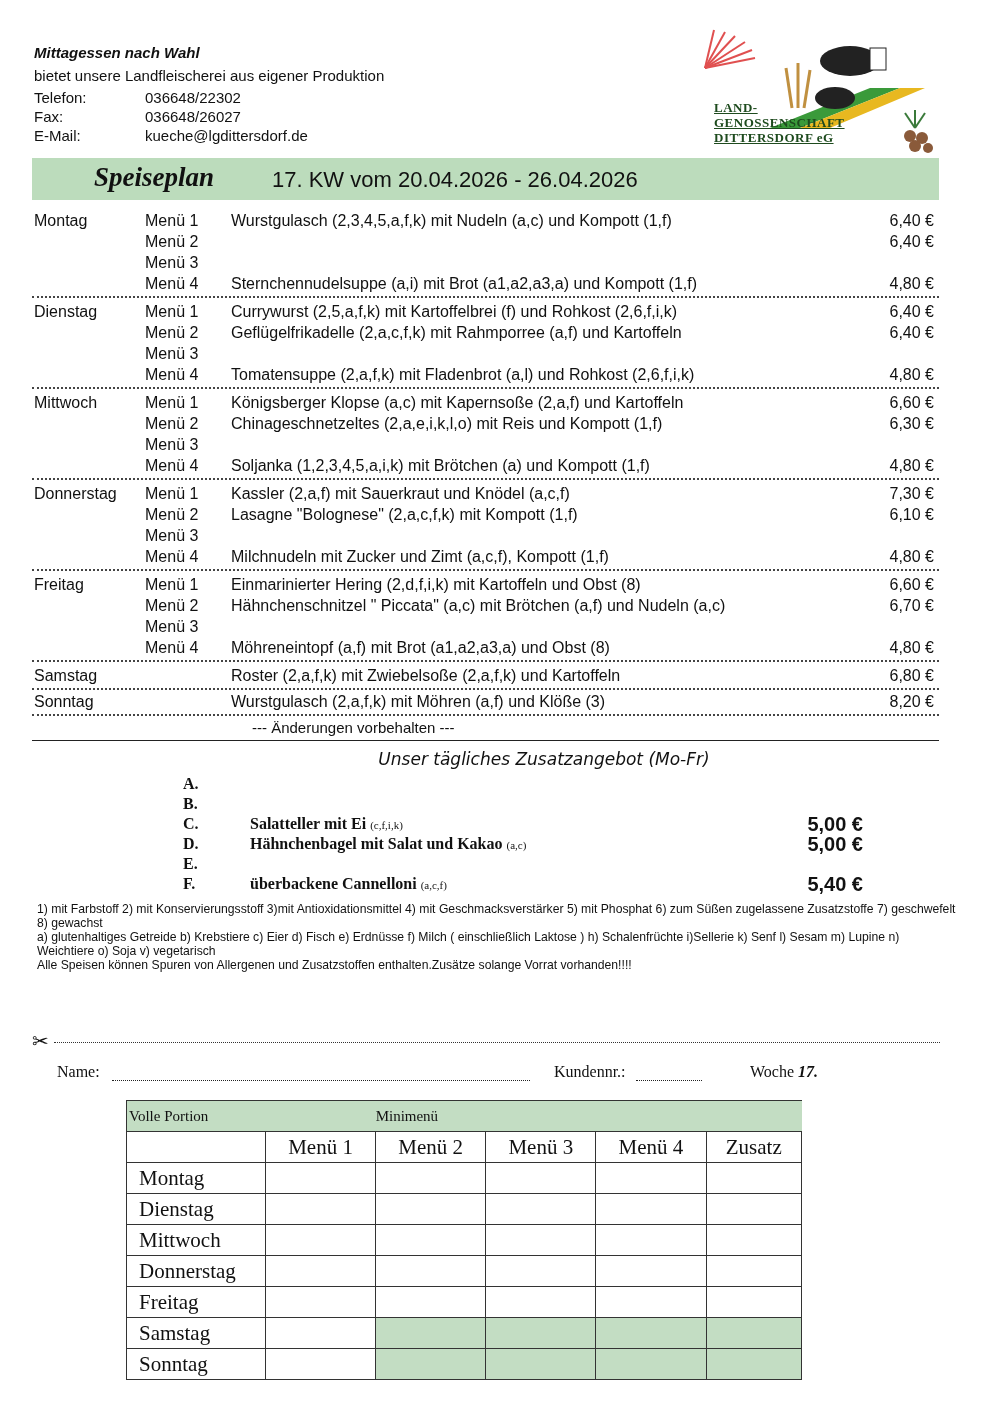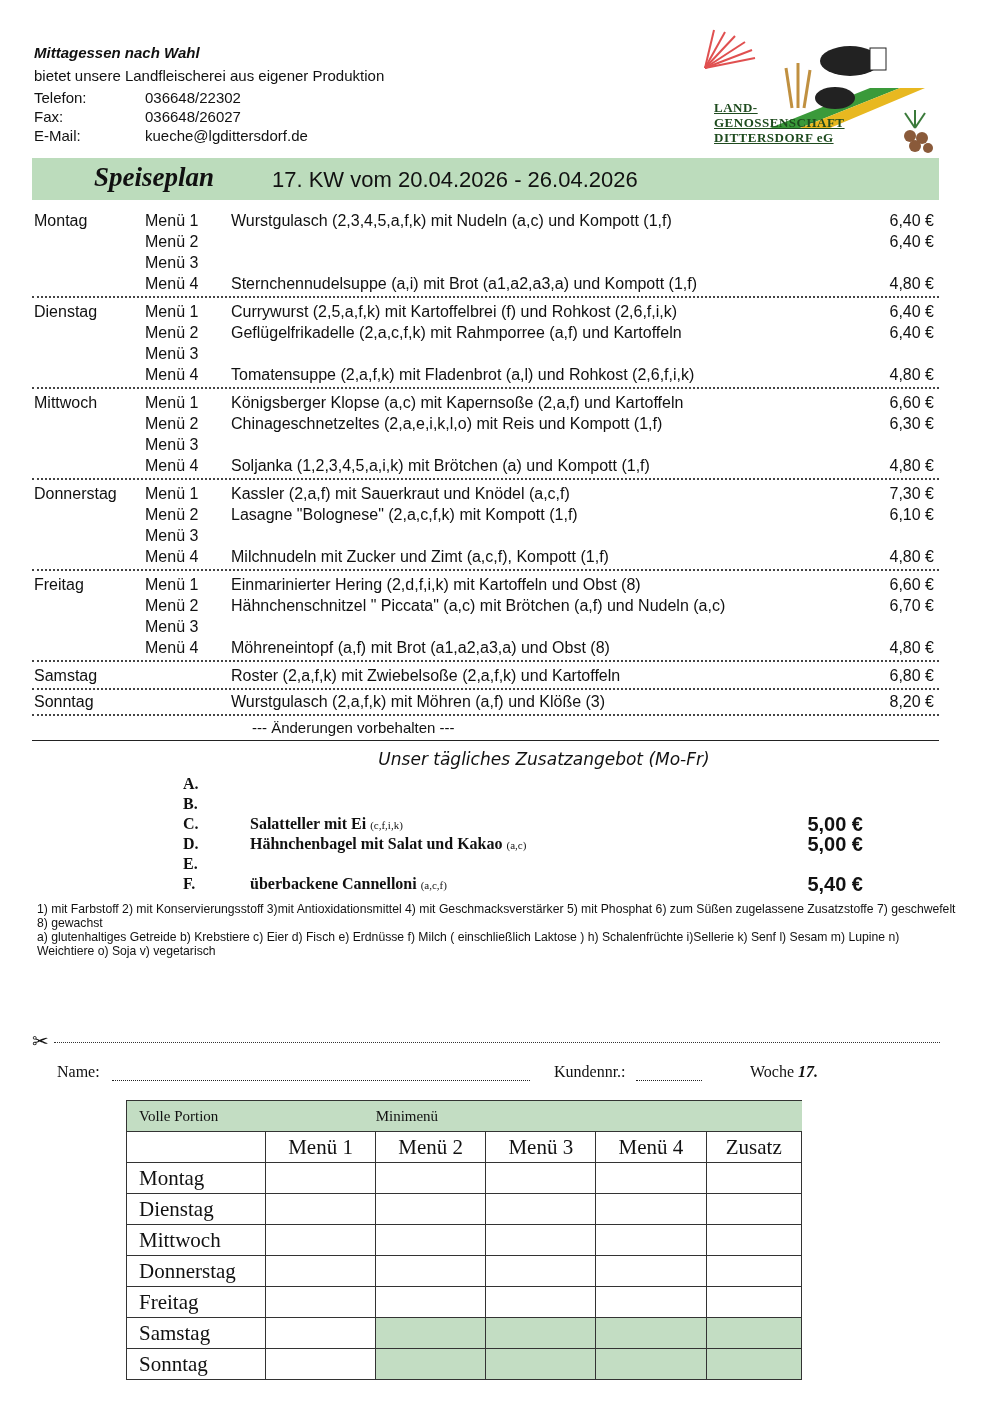--- a/index.html
+++ b/index.html
@@ -256,20 +256,21 @@
     <div class="zrow" style="top: 874px;">
       <span class="zl">F.</span>
       <span class="zn"><span>überbackene Cannelloni</span> <span class="al">(a,c,f)</span></span>
       <span class="zp">5,40 €</span>
     </div>
   </div>
 
 <div class="abs legend">
   <div>1)  mit Farbstoff 2)  mit Konservierungsstoff 3)mit Antioxidationsmittel 4)  mit Geschmacksverstärker 5)  mit Phosphat 6)  zum Süßen zugelassene Zusatzstoffe 7)  geschwefelt 8)  gewachst</div>
   <div>a)  glutenhaltiges Getreide b)  Krebstiere c)  Eier d)  Fisch e)  Erdnüsse f)  Milch ( einschließlich Laktose ) h)  Schalenfrüchte i)Sellerie k)  Senf l) Sesam m)  Lupine n)  Weichtiere o)  Soja v)  vegetarisch</div>
+  <div>Alle Speisen können Spuren von Allergenen und Zusatzstoffen enthalten.Zusätze solange Vorrat vorhanden!!!!</div>
 </div>
 
 <div class="abs cut">
   <span class="scissor">✂</span>
   <div class="line"></div>
 </div>
 
 <div class="abs form-line" style="left:57px">
   <span>Name:</span>
   <span class="dots" style="width:418px;margin-left:8px"></span>
@@ -279,21 +280,21 @@
   <span class="dots" style="width:66px;margin-left:6px"></span>
 </div>
 <div class="abs form-line" style="left:750px">
   <span>Woche</span>
   <b><i>17.</i></b>
 </div>
 
 <table class="order">
   <tbody>
       <tr class="head-row">
-    <td colspan="2" style="padding-left:12px">Volle Portion</td>
+    <td colspan="2" style="padding-left:2px">Volle Portion</td>
     <td colspan="4" style="border-left:none"><span>Minimenü</span></td>
   </tr>
   <tr class="col-row" id="col-row">
         <th></th>
         <th>Menü 1</th>
         <th>Menü 2</th>
         <th>Menü 3</th>
         <th>Menü 4</th>
         <th>Zusatz</th>
       </tr>

